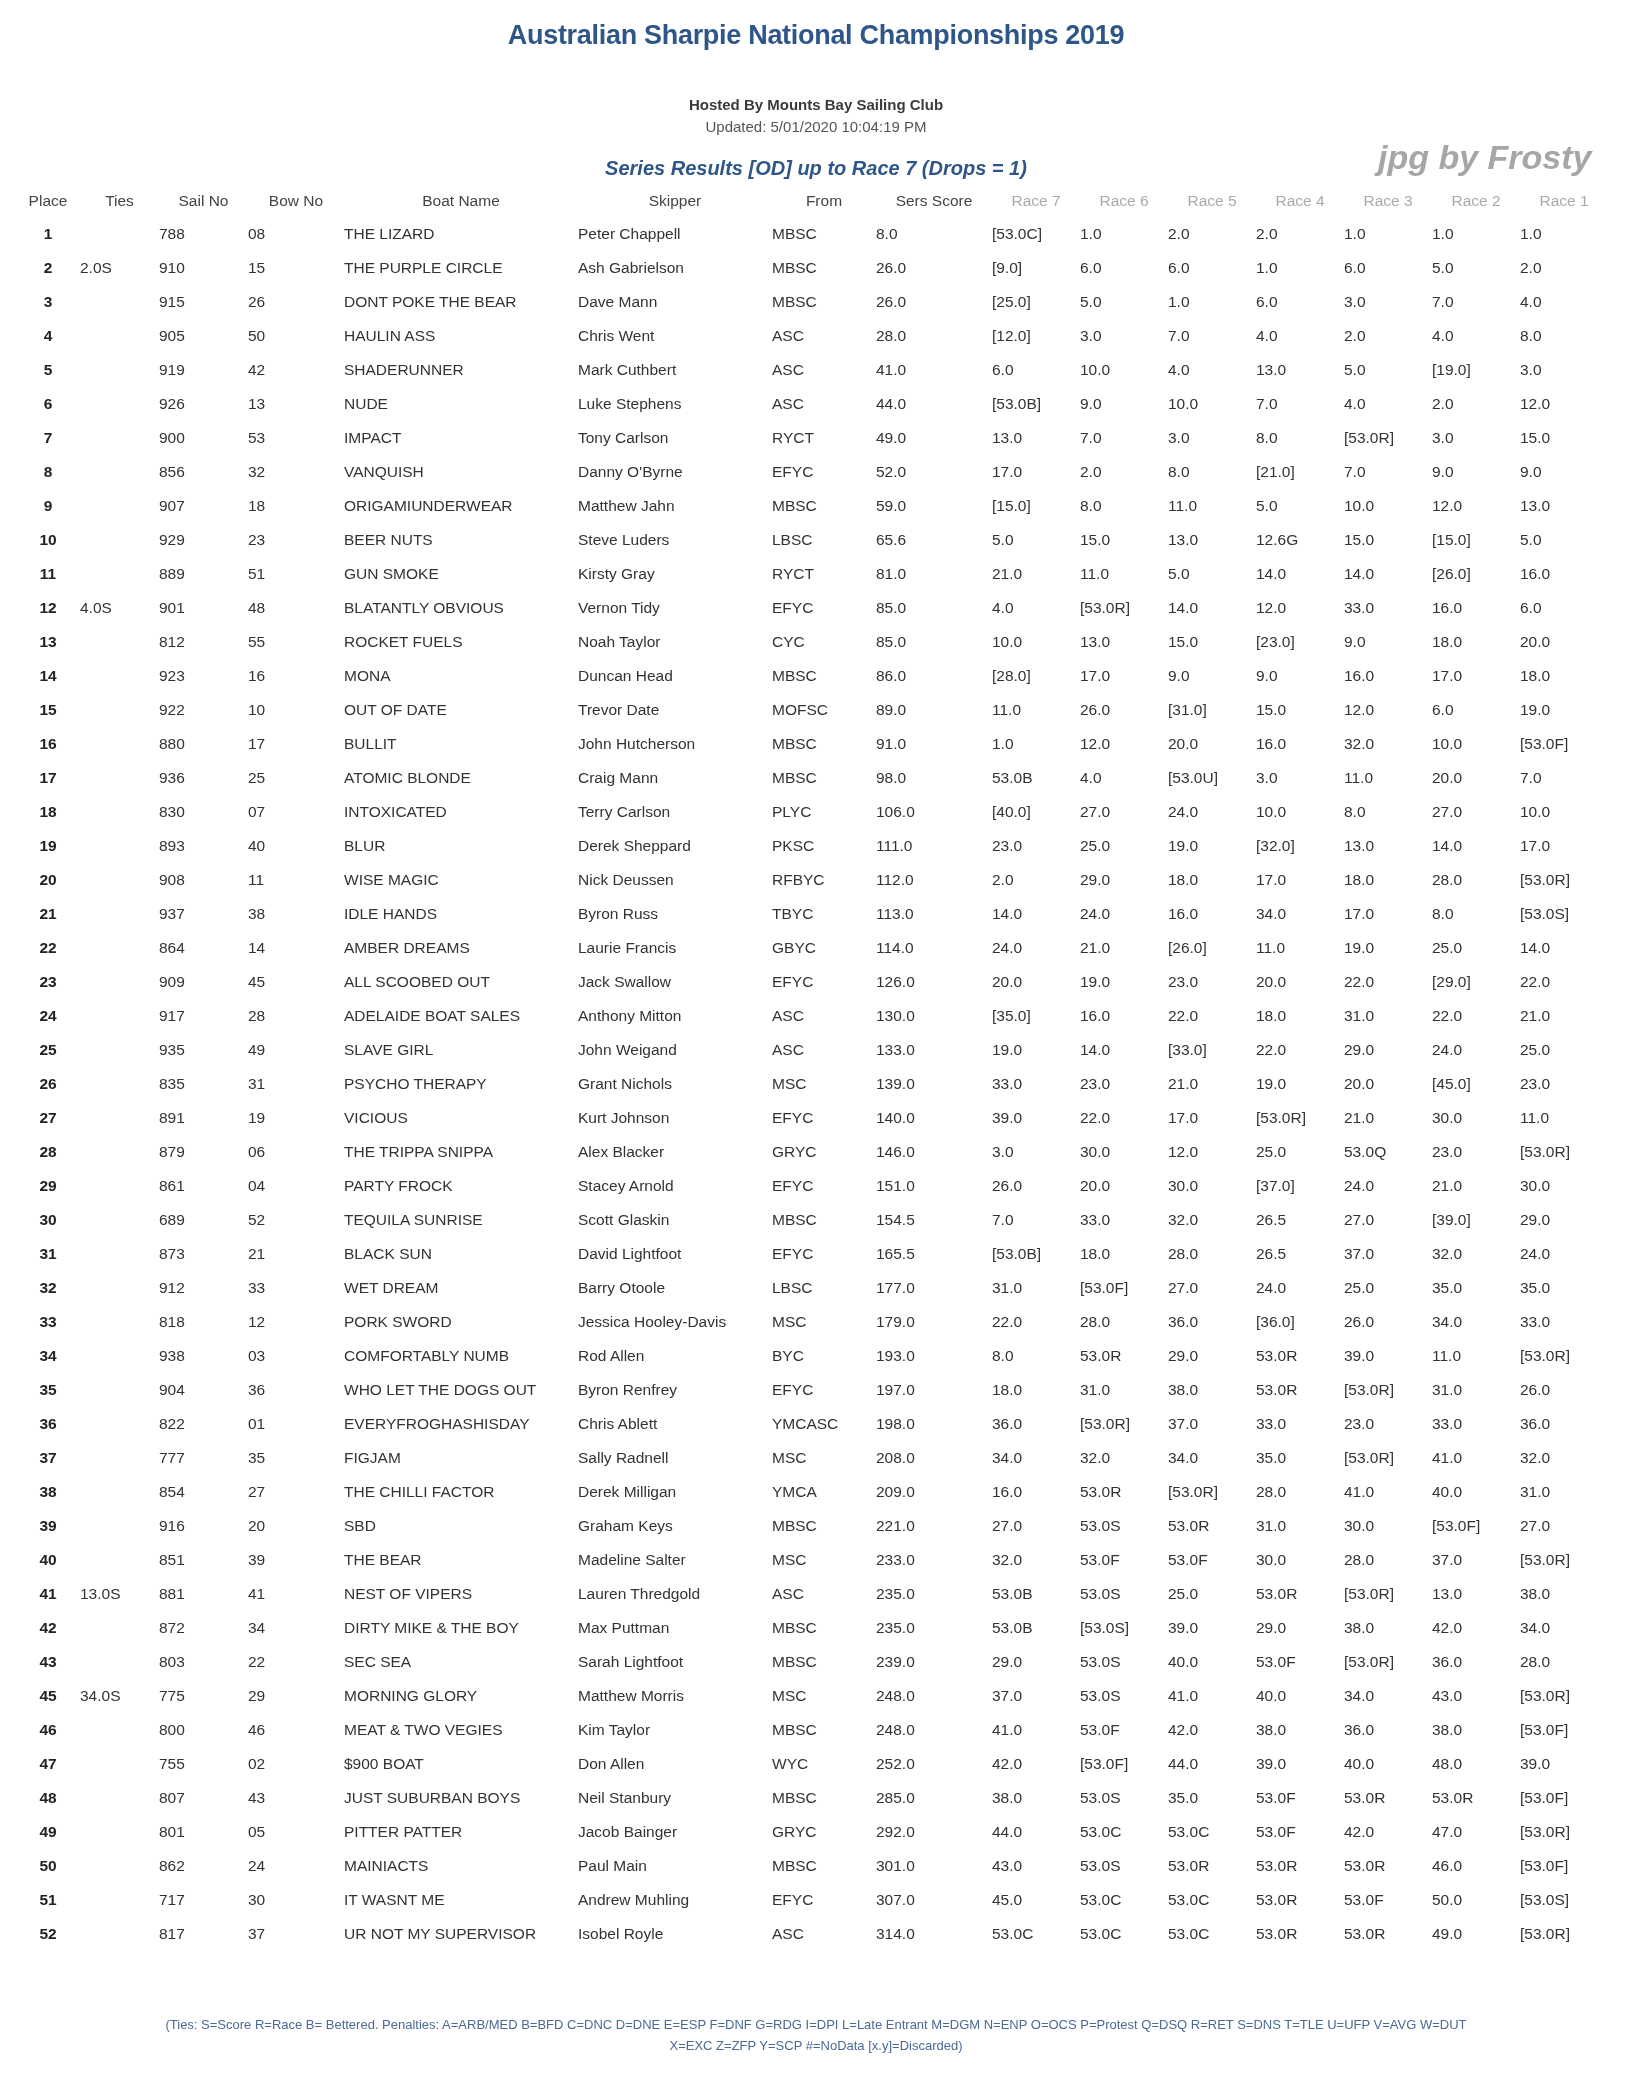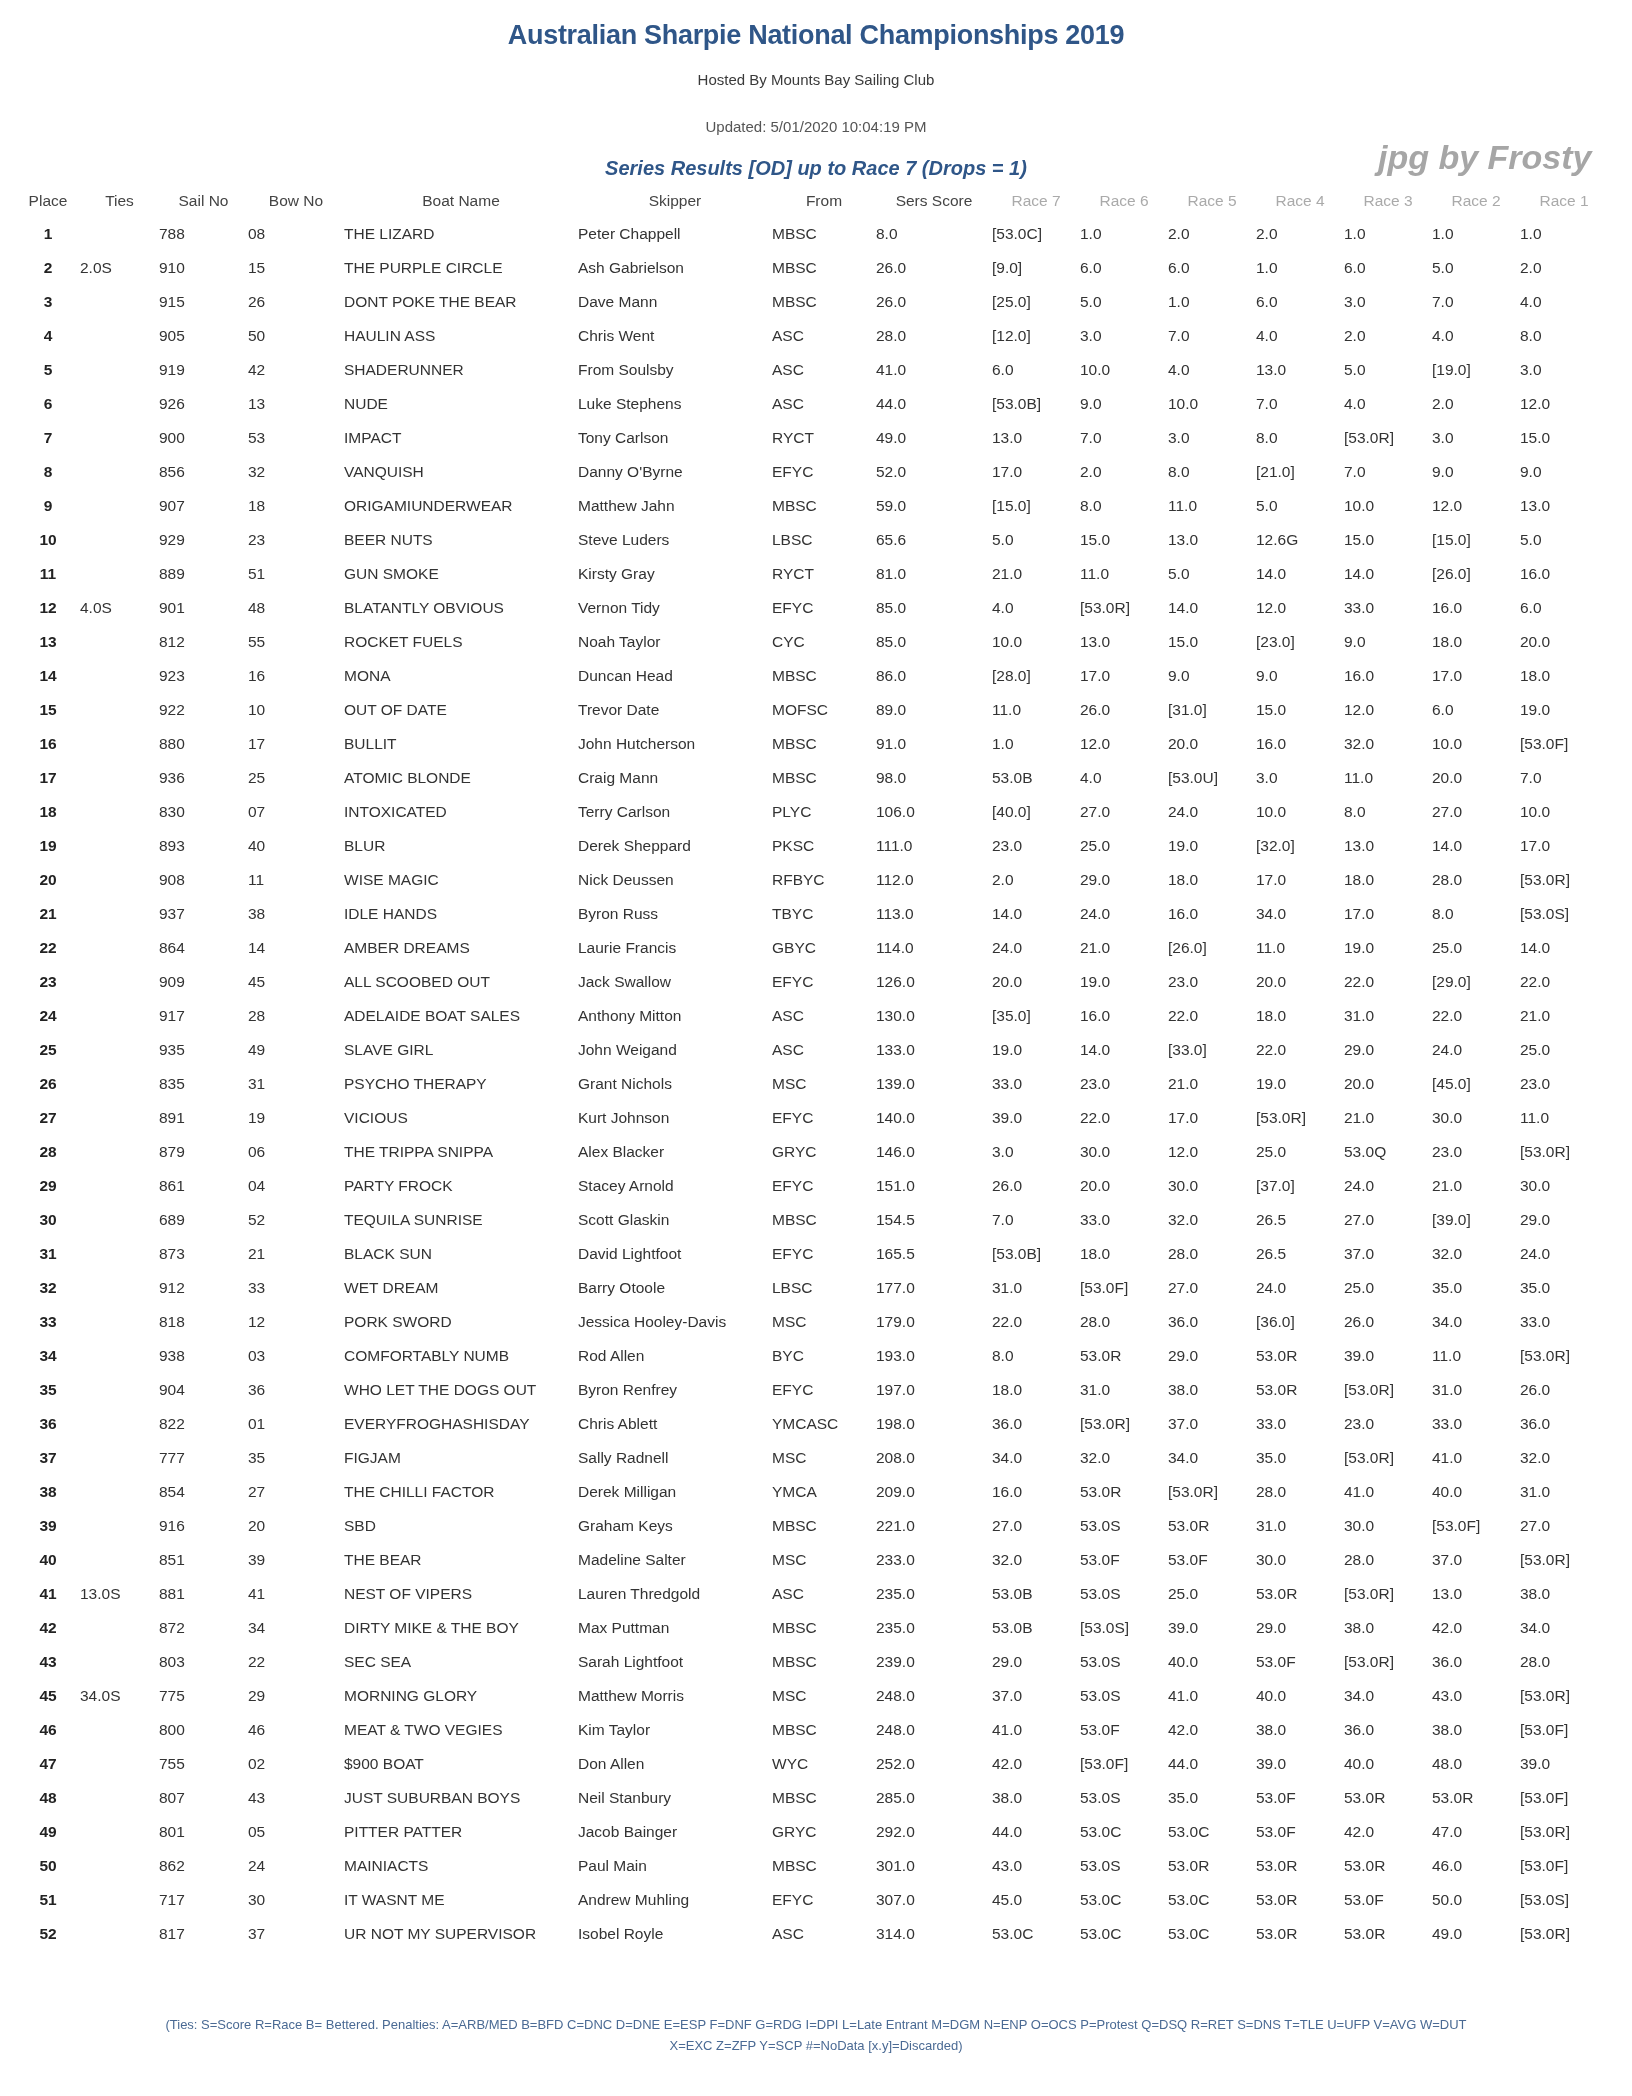--- a/index.html
+++ b/index.html
@@ -6,22 +6,22 @@
   body {
     width: 1632px; height: 2096px; position: relative; overflow: hidden;
     font-family: "Liberation Sans", "DejaVu Sans", sans-serif;
     color: #333333;
   }
   .title {
     position: absolute; left: 0; right: 0; top: 20px; text-align: center;
     font-size: 27px; font-weight: bold; color: #2f5688; letter-spacing: -0.3px;
   }
   .host {
-    position: absolute; left: 0; right: 0; top: 71px; text-align: center;
-    font-size: 15px; font-weight: normal; color: #3a3a3a;
+    position: absolute; left: 0; right: 0; top: 96px; text-align: center;
+    font-size: 15px; font-weight: bold; color: #3a3a3a;
   }
   .updated {
     position: absolute; left: 0; right: 0; top: 118px; text-align: center;
     font-size: 15px; color: #555555;
   }
   .series {
     position: absolute; left: 0; right: 0; top: 157px; text-align: center;
     font-size: 20px; font-weight: bold; font-style: italic; color: #2f5688;
   }
   .watermark {
@@ -170,21 +170,21 @@
         <td>2.0</td>
         <td>4.0</td>
         <td>8.0</td>
       </tr>
       <tr>
         <td class="place">5</td>
         <td></td>
         <td>919</td>
         <td>42</td>
         <td>SHADERUNNER</td>
-        <td>From Soulsby</td>
+        <td>Mark Cuthbert</td>
         <td>ASC</td>
         <td>41.0</td>
         <td>6.0</td>
         <td>10.0</td>
         <td>4.0</td>
         <td>13.0</td>
         <td>5.0</td>
         <td>[19.0]</td>
         <td>3.0</td>
       </tr>

